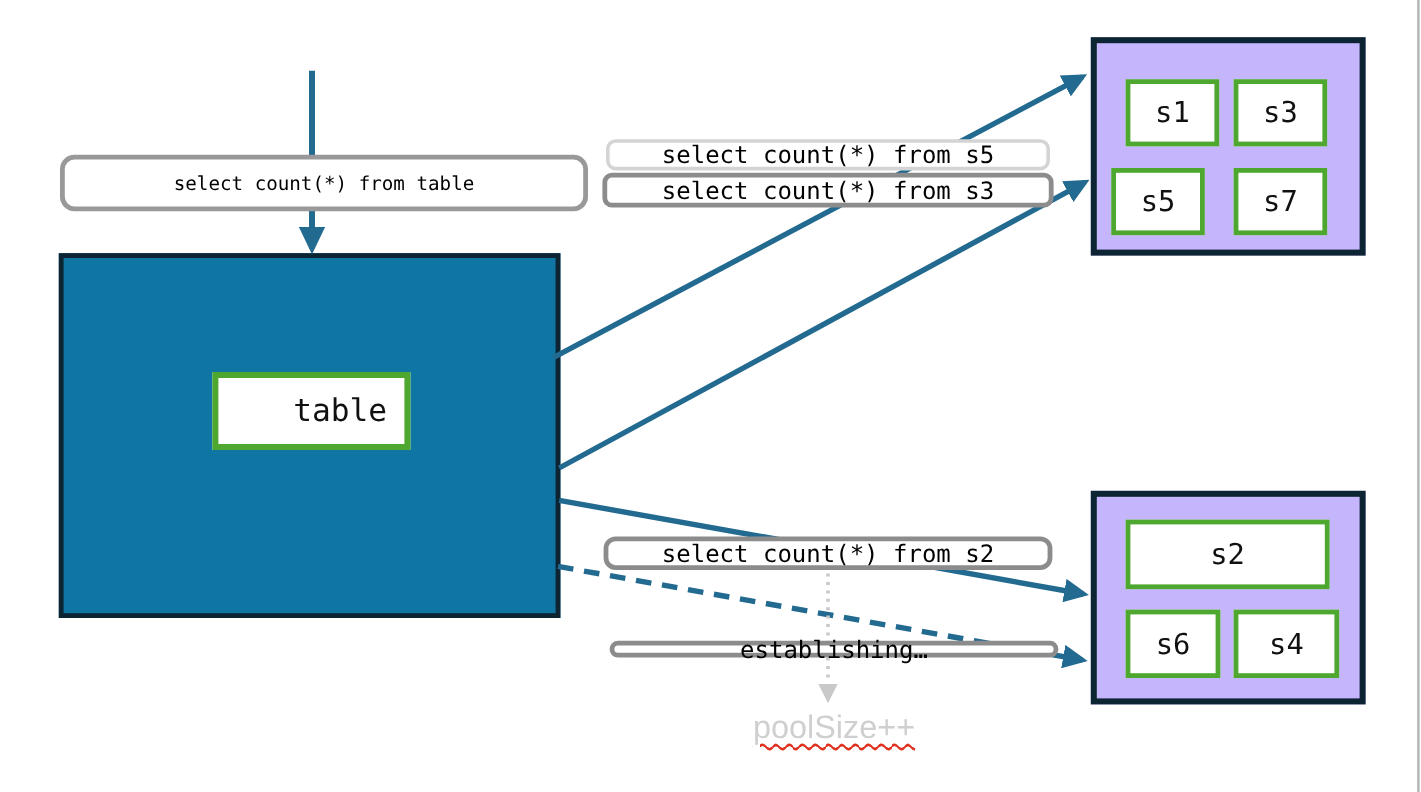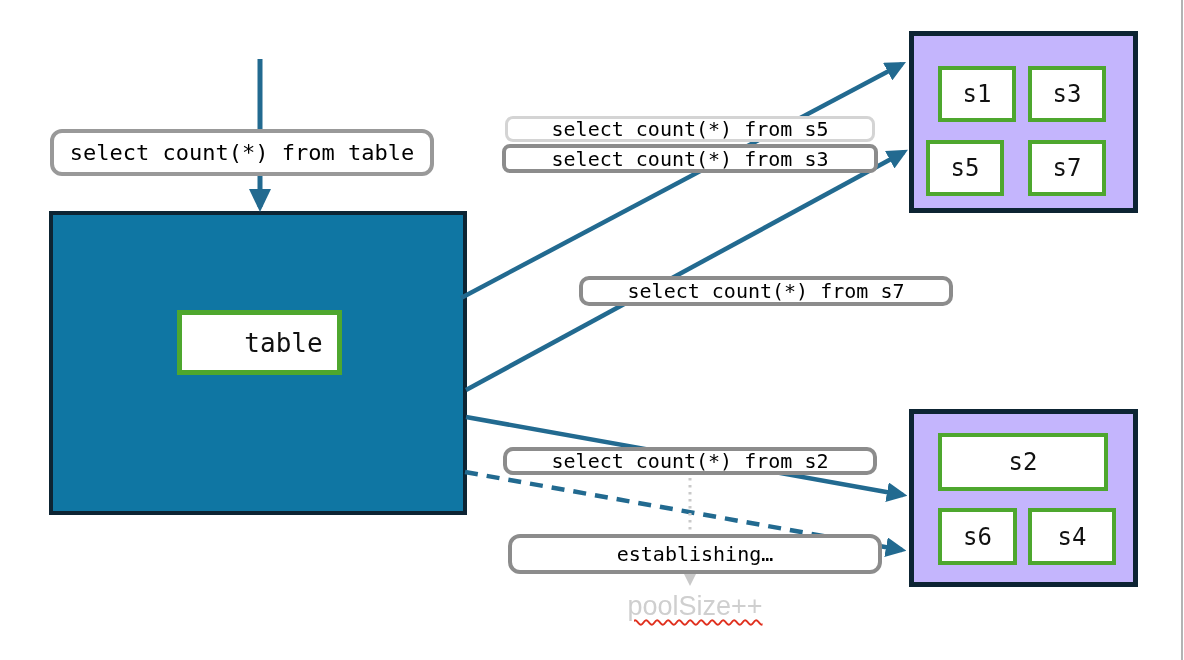--- a/index.html
+++ b/index.html
@@ -14,26 +14,26 @@
   .shard-box.top{left:909px;top:31px;height:182px;}
   .shard-box.bottom{left:909px;top:409px;height:178px;}
   
   .node{background:#ffffff;border:4px solid #4ea72e;display:flex;align-items:center;justify-content:center;
         color:#111;z-index:3;position:absolute;box-sizing:border-box;}
   .table-node{left:177px;top:310px;width:165px;height:65px;border-width:5px;font-size:26px;padding-left:48px;}
   .shard-node{font-size:24px;}
   
   .qlabel{background:#ffffff;border:4px solid #8c8c8c;border-radius:10px;display:flex;align-items:center;
           justify-content:center;color:#000;z-index:4;font-size:20px;white-space:nowrap;margin-top:20px;}
-  .q-table{left:50px;top:109px;width:384px;height:47px;border-radius:12px;font-size:22px;border-color:#999999;}
+  .q-table{left:50px;top:109px;width:440px;height:47px;border-radius:12px;font-size:16px;border-color:#999999;}
   .q-s5{left:505px;top:96px;width:370px;height:26px;border-width:3px;border-color:#d4d4d4;border-radius:8px;}
   .q-s3{left:502px;top:124px;width:376px;height:29px;border-radius:8px;}
   .q-s7{left:579px;top:256px;width:374px;height:30px;}
   .q-s2{left:503px;top:427px;width:374px;height:28px;}
-  .q-est{left:508px;top:514px;width:374px;height:40px;border-radius:12px;}
+  .q-est{left:508px;top:514px;width:374px;height:14px;border-radius:12px;}
   
   .poolsize{
     left:600px;top:591px;width:190px;text-align:center;z-index:4;
     font-family:"Liberation Sans","DejaVu Sans",sans-serif;font-size:27px;color:#cfcfcf;
     text-decoration:underline;text-decoration-style:wavy;text-decoration-color:#e0301e;
     text-decoration-thickness:2px;text-underline-offset:4px;
   }
   .arrow-layer{position:absolute;left:0;top:0;z-index:2;pointer-events:none;}
   .edge-line{left:1181px;top:0;width:2px;height:660px;background:#b3b3b3;z-index:5;}
 </style>
@@ -91,23 +91,20 @@
 
   <div class="abs qlabel q-table">
     <span>select count(*) from table</span>
   </div>
   <div class="abs qlabel q-s5">
     <span>select count(*) from s5</span>
   </div>
   <div class="abs qlabel q-s3">
     <span>select count(*) from s3</span>
   </div>
-  <div class="abs qlabel q-s7">
-    <span>select count(*) from s7</span>
-  </div>
   <div class="abs qlabel q-s2">
     <span>select count(*) from s2</span>
   </div>
   <div class="abs qlabel q-est">
     <span>establishing…</span>
   </div>
 
   <div class="abs poolsize">poolSize++</div>
 
   <div class="abs edge-line"></div>

